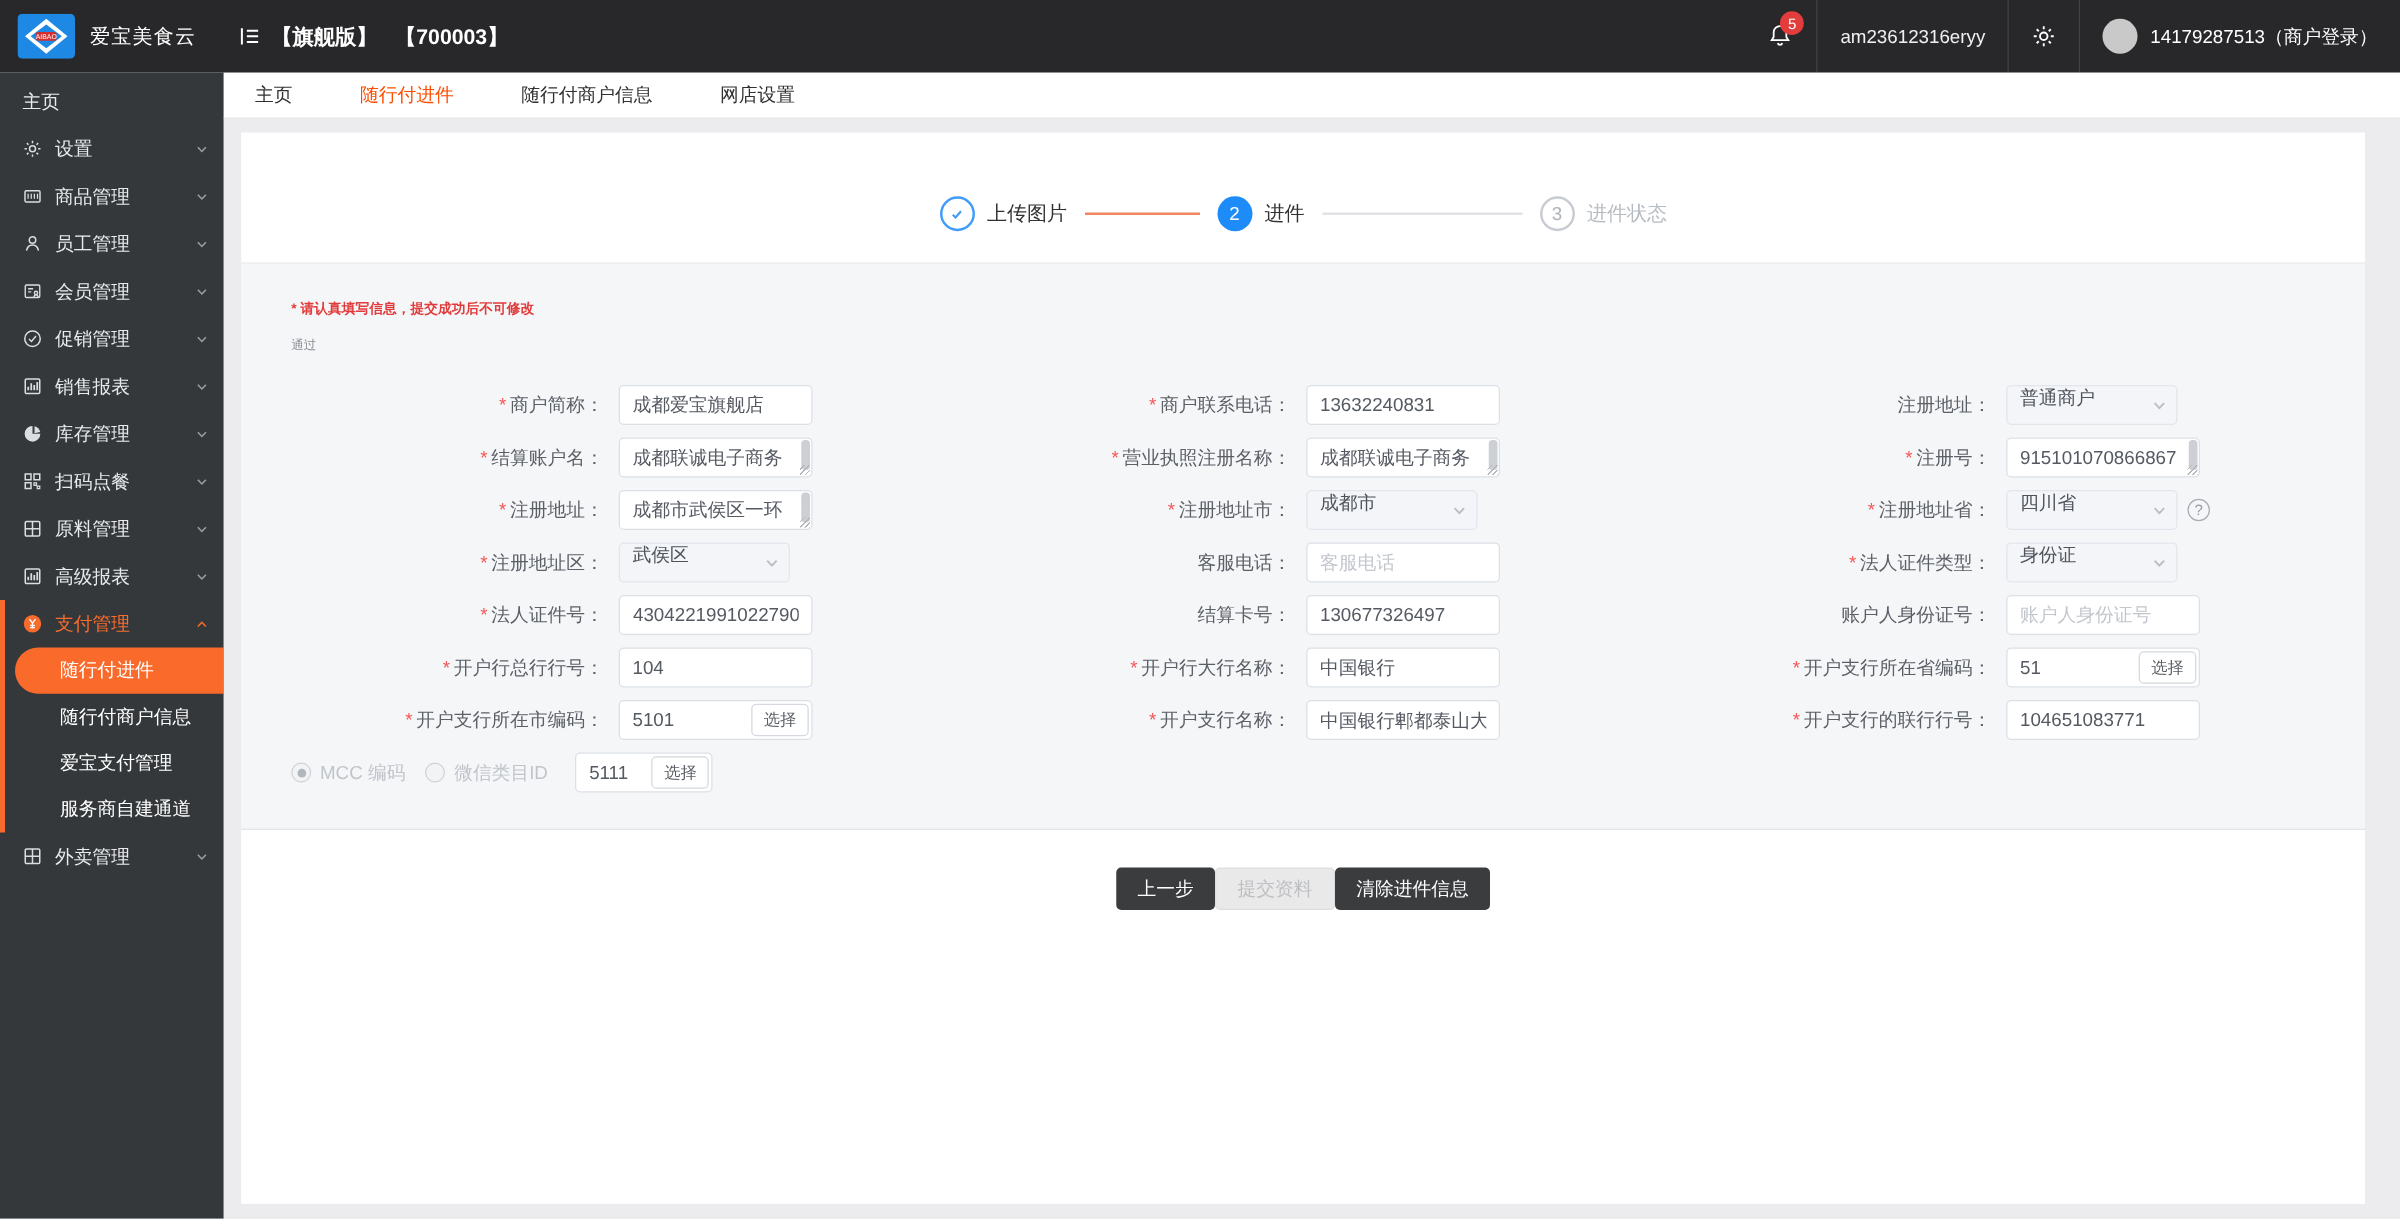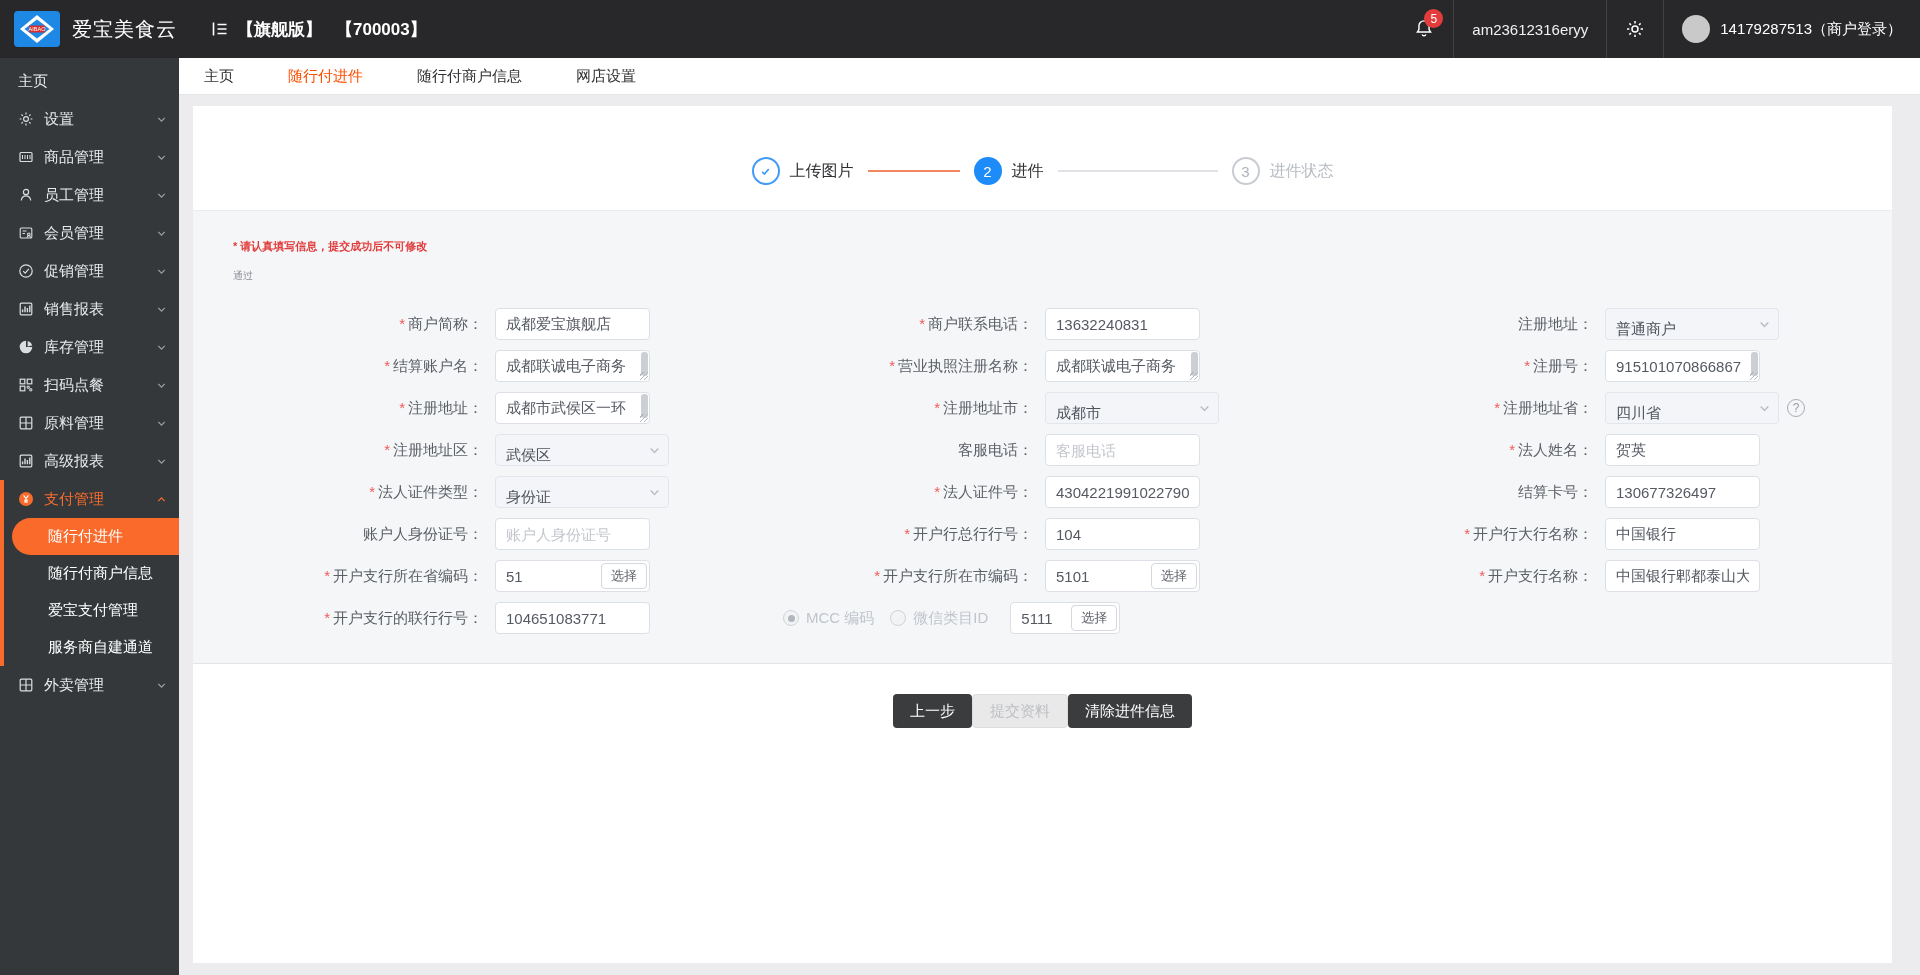--- a/index.html
+++ b/index.html
@@ -3,21 +3,21 @@
 <meta charset="utf-8">
 <style>
   * { box-sizing: border-box; margin: 0; padding: 0; }
   html,body { width:1920px; height:975px; }
   body { font-family:"Liberation Sans","DejaVu Sans",sans-serif; background:#ececee; overflow:hidden; position:relative; }
 
   
   .app-header { position:absolute; top:0; left:0; right:0; height:58px; background:#28282a; display:flex; align-items:center; color:#fff; z-index:20; }
   .logo-box { margin-left:14px; }
   .logo-box svg { display:block; width:46px; height:36px; }
-  .app-title { margin-left:12px; font-size:20px; letter-spacing:1px;font-family:Liberation Serif, serif; }
+  .app-title { margin-left:12px; font-size:16px; letter-spacing:1px;font-family:Liberation Serif, serif; }
   .fold { margin-left:34px; color:#fff; cursor:pointer; }
   .fold svg { width:18px; height:18px; display:block; }
   .h-tag { margin-left:8px; font-size:17px; font-weight:bold; }
   .h-tag + .h-tag { margin-left:14px; }
   .h-right { margin-left:auto; display:flex; align-items:stretch; height:100%; }
   .h-sec { display:flex; align-items:center; padding:0 18px; border-left:1px solid rgba(255,255,255,.12); }
   .h-sec.first { border-left:none; }
   .bell-wrap { position:relative; color:#fff; cursor:pointer; }
   .bell-wrap svg { width:22px; height:22px; display:block; }
   .badge { position:absolute; top:-9px; left:11px; min-width:19px; height:19px; border-radius:10px; background:#e23c3c; color:#fff; font-size:12px; display:flex; align-items:center; justify-content:center; padding:0 4px; }
@@ -71,21 +71,21 @@
   .form-grid { margin-top:20px; display:grid; grid-template-columns:550px 560px 1fr; }
   .cell { height:42px; display:flex; align-items:center; }
   .f-label { width:250px; flex:none; text-align:right; font-size:15px; color:#5b5f66; white-space:nowrap; }
   .star { color:#f45858; margin-right:3px; font-size:15px; }
   .ctl { position:relative; margin-left:12px; flex:none; }
   .inp { width:155px; height:32px; border:1px solid #dcdfe6; border-radius:4px; background:#fff; padding:0 10px; font-size:15px; color:#555a62; font-family:inherit; outline:none; }
   .inp::placeholder { color:#c3c7cd; }
   .inp.pad { padding-right:54px; }
   .ta-thumb { position:absolute; top:2px; right:2px; width:7px; height:24px; border-radius:3px; background:#ccd0d5; pointer-events:none; }
   .ta-grip { position:absolute; bottom:2px; right:2px; width:8px; height:8px; background:repeating-linear-gradient(135deg, transparent 0 2px, #b4b7bc 2px 3px); pointer-events:none; }
-  .sel { width:174px; height:32px; border:1px solid #e2e5eb; border-radius:4px; background:#f3f5f8; display:flex; align-items:flex-end; padding:0 26px 0 10px; font-size:15px; color:#4f545c; cursor:pointer; }
+  .sel { width:137px; height:32px; border:1px solid #e2e5eb; border-radius:4px; background:#f3f5f8; display:flex; align-items:flex-start; padding:0 26px 0 10px; font-size:15px; color:#4f545c; cursor:pointer; }
   .sel-text { white-space:nowrap; overflow:hidden; }
   .sel-caret { position:absolute; right:8px; top:10px; color:#b9bdc4; }
   .sel-caret svg { width:13px; height:13px; display:block; }
   .append-btn { position:absolute; top:3px; right:3px; width:46px; height:26px; border:1px solid #d5d8de; border-radius:4px; background:#fff; font-size:13px; color:#5b5f66; display:flex; align-items:center; justify-content:center; cursor:pointer; font-family:inherit; }
   .help-circle { margin-left:8px; width:18px; height:18px; border-radius:50%; border:1px solid #a9adb4; color:#979ca3; font-size:12px; display:flex; align-items:center; justify-content:center; flex:none; cursor:pointer; }
   .mcc-wrap { display:flex; align-items:center; }
   .radio { width:16px; height:16px; border-radius:50%; border:1px solid #d0d3d8; background:#f2f3f5; position:relative; flex:none; }
   .radio.on::after { content:''; position:absolute; inset:3.5px; border-radius:50%; background:#b2b6bd; }
   .radio-label { color:#c0c4cb; font-size:15px; margin:0 16px 0 7px; white-space:nowrap; }
   .mcc-group { position:relative; margin-left:6px; }
@@ -443,24 +443,20 @@
                   <path d="M2.5 4.2 6 7.8l3.5-3.6"></path>
                 </svg>
               </span>
             </div>
           </div>
           <div class="cell">
             <label class="f-label">客服电话：</label>
             <div class="ctl"><input class="inp" placeholder="客服电话" style=""></div>
           </div>
           <div class="cell">
-            <label class="f-label"><span class="star">*</span>法人姓名：</label>
-            <div class="ctl"><input class="inp" value="贺英" style=""></div>
-          </div>
-          <div class="cell">
             <label class="f-label"><span class="star">*</span>法人证件类型：</label>
             <div class="ctl">
               <div class="sel">
                 <span class="sel-text">身份证</span>
               </div>
               <span class="sel-caret">
                 <svg viewBox="0 0 12 12" fill="none" stroke="currentColor" stroke-width="1.4">
                   <path d="M2.5 4.2 6 7.8l3.5-3.6"></path>
                 </svg>
               </span>

